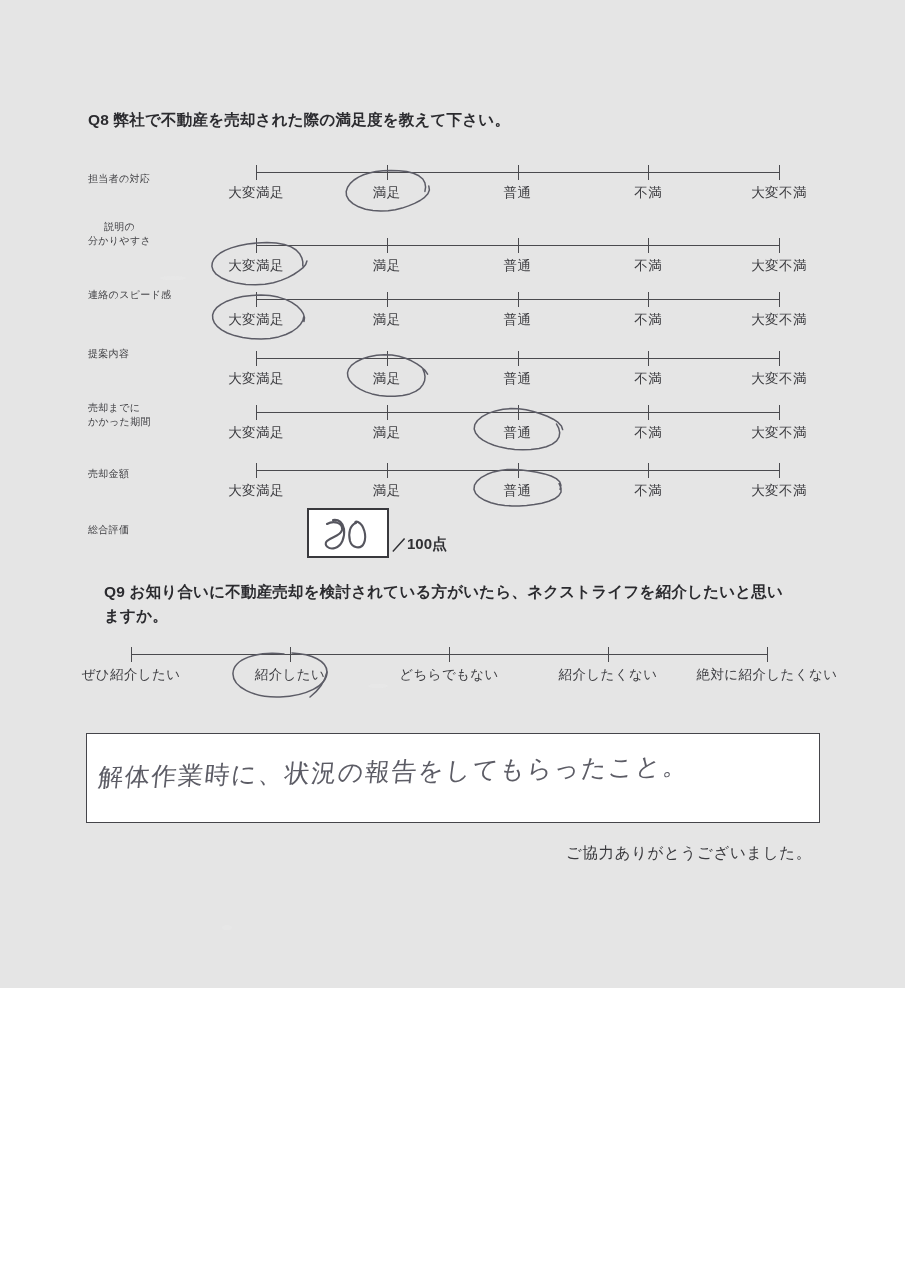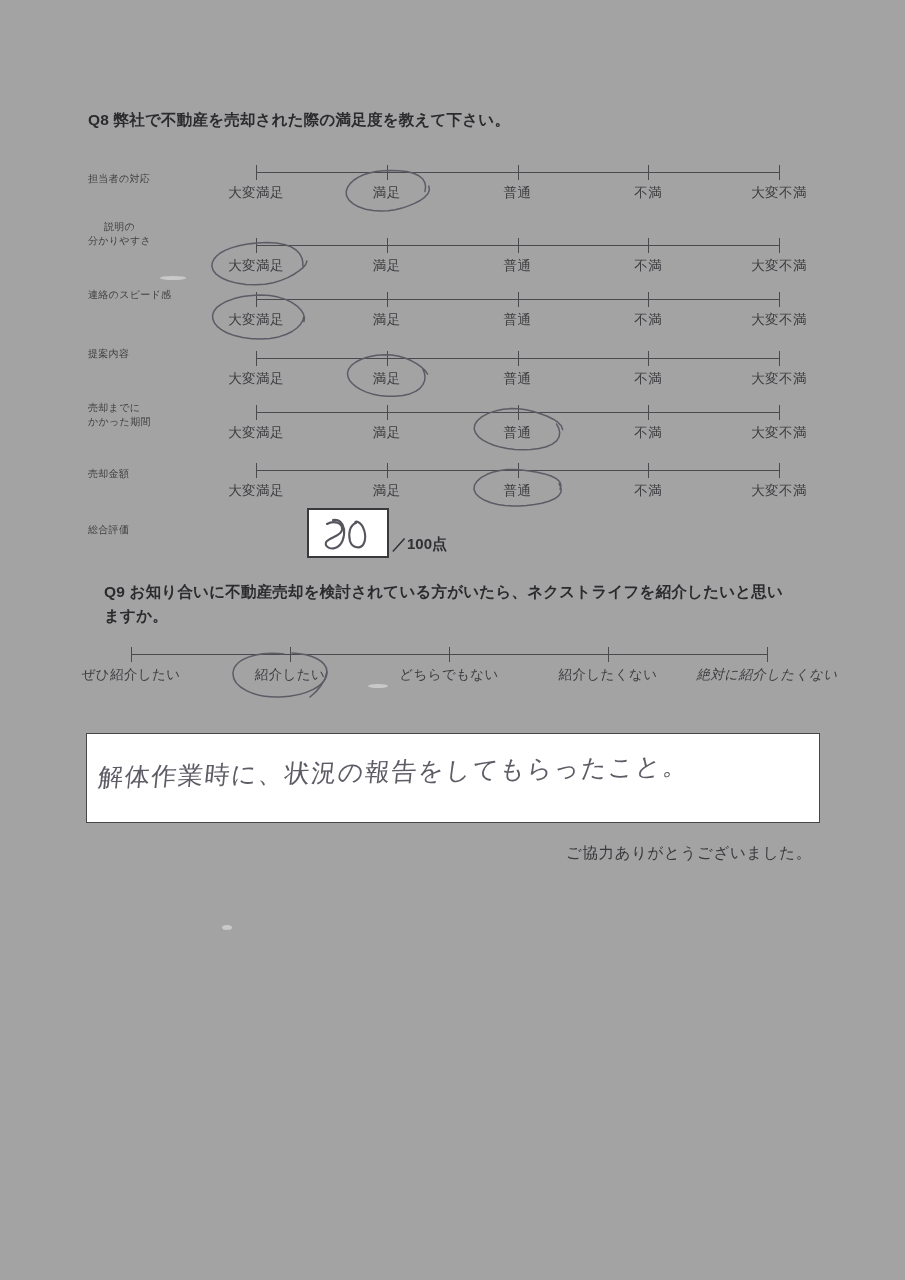--- a/index.html
+++ b/index.html
@@ -7,22 +7,22 @@
     padding: 0;
     background: #ffffff;
   }
   body {
     font-family: "Liberation Sans", "DejaVu Sans", sans-serif;
     color: #3a3a3c;
   }
   #page {
     position: relative;
     width: 905px;
-    height: 1280px;
-    background: #a3a3a3;
+    height: 988px;
+    background: #e5e5e5;
     overflow: hidden;
   }
   
   .qhead {
     position: absolute;
     font-weight: bold;
     font-size: 15.5px;
     letter-spacing: 0.2px;
     color: #2b2b2f;
     line-height: 1.55;
@@ -286,21 +286,21 @@
         <div class="tick" style="left: 159px;"></div>
         <div class="tick" style="left: 318px;"></div>
         <div class="tick" style="left: 477px;"></div>
         <div class="tick" style="left: 636px;"></div>
       </div>
     <div id="q9-options">
         <div class="opt" style="left: 0px;">ぜひ紹介したい</div>
         <div class="opt" style="left: 159px;">紹介したい</div>
         <div class="opt" style="left: 318px;">どちらでもない</div>
         <div class="opt" style="left: 477px;">紹介したくない</div>
-        <div class="opt" style="left: 636px; font-style: italic;">絶対に紹介したくない</div>
+        <div class="opt" style="left: 636px;">絶対に紹介したくない</div>
       </div>
   </div>
   <div class="circle-ann" style="left:226px;top:650px;">
     <svg width="120" height="52" viewBox="0 0 120 52" aria-hidden="true">
       <path d="M58 4 C30 1, 8 9, 7 23 C6 37, 28 48, 54 47 C80 46, 101 36, 101 22 C101 11, 86 4, 66 3"></path>
       <path d="M101 22 C99 31, 93 40, 84 47"></path>
     </svg>
   </div>
 
 

